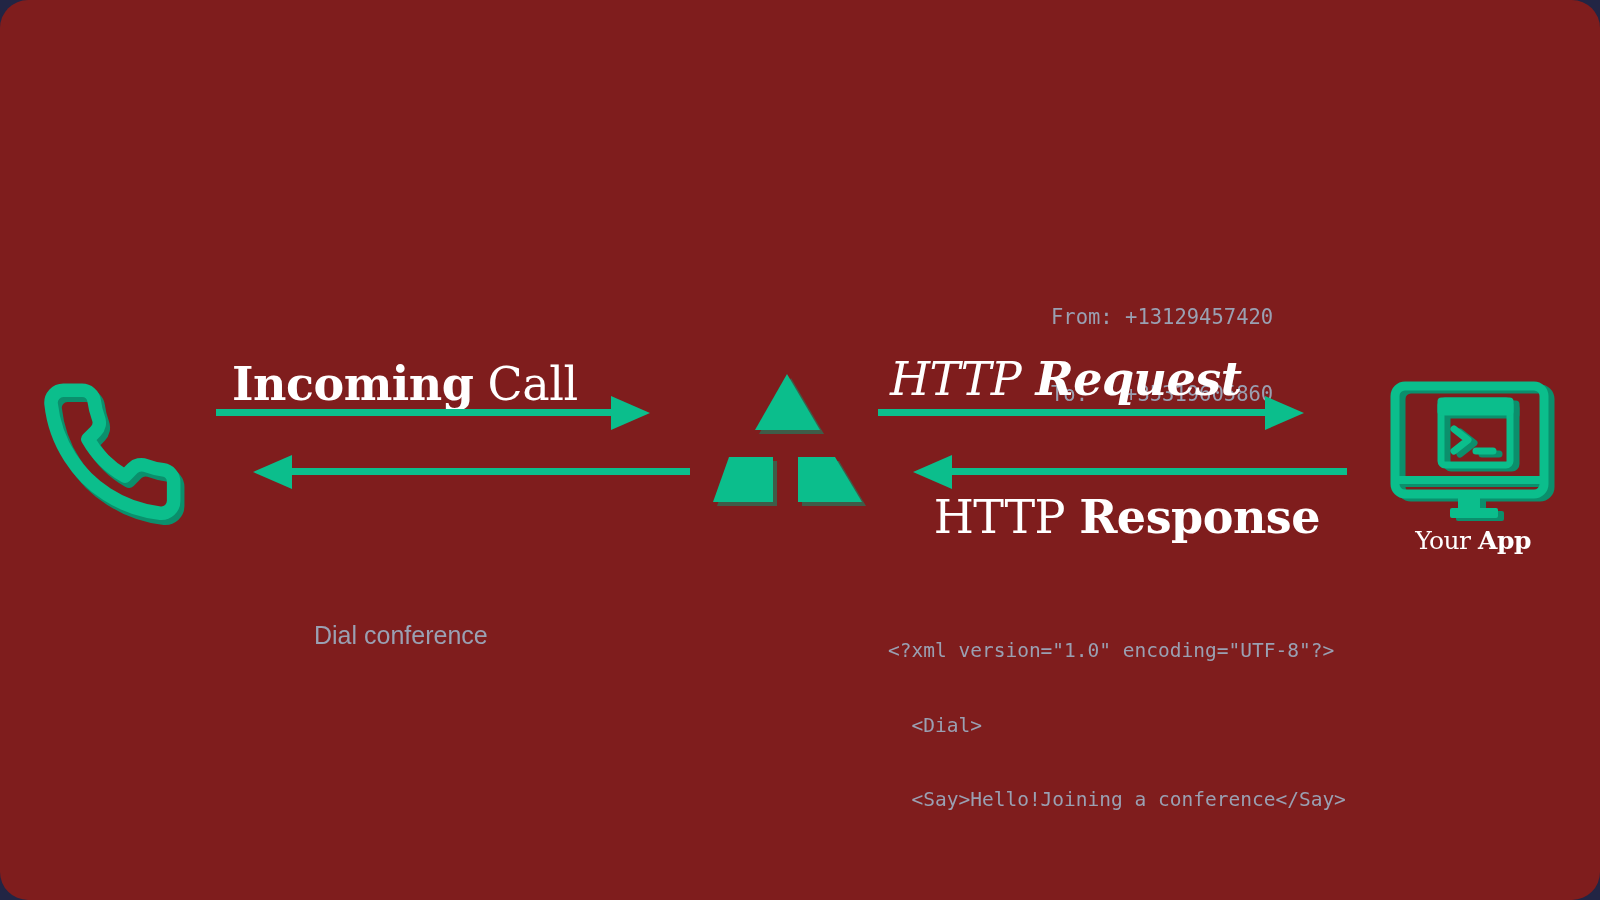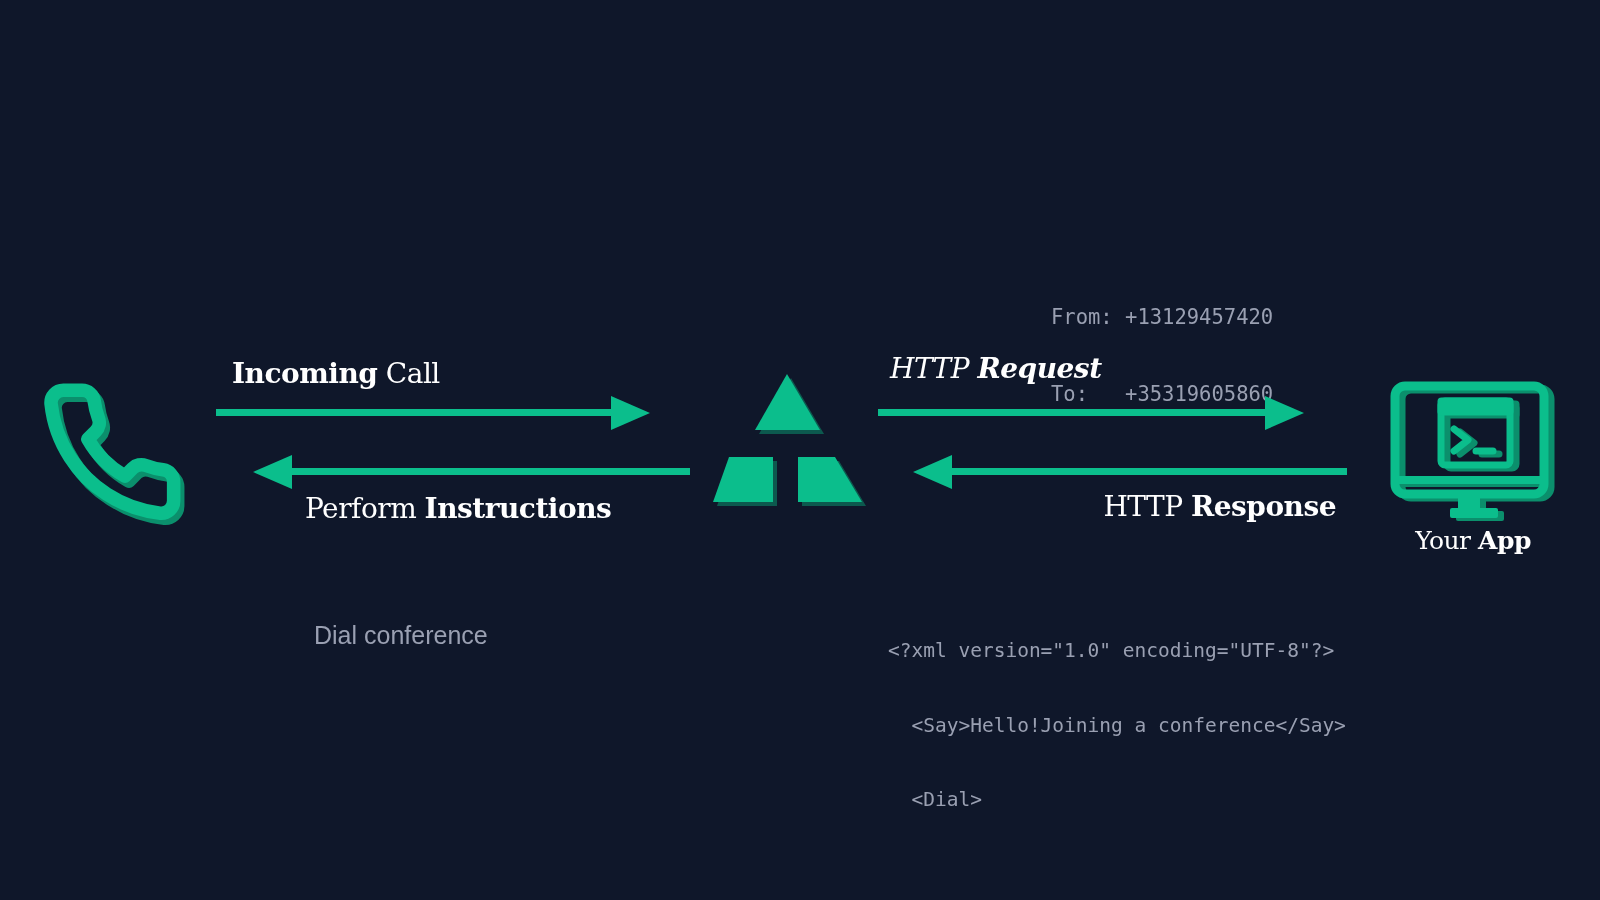--- a/index.html
+++ b/index.html
@@ -1,29 +1,30 @@
 <!DOCTYPE html>
 <html><head>
 <meta charset="utf-8">
 <style>
   html,body{margin:0;padding:0;background:#222544;}
   #stage{
-    position:relative;width:1600px;height:900px;background:#0f172a;overflow:hidden;
+    position:relative;width:1600px;height:900px;background:#7f1d1d;overflow:hidden;
     font-family:"DejaVu Serif","Liberation Serif",serif;
+    border-radius:28px;
   }
   
   .flow-label{
-    position:absolute;color:#ffffff;font-size:28px;white-space:pre;
+    position:absolute;color:#ffffff;font-size:46px;white-space:pre;
     font-family:"DejaVu Serif","Liberation Serif",serif;letter-spacing:-0.5px;
   }
   .flow-label b{font-weight:700;}
   #label-incoming{left:232px;top:357px;}
   #label-request{left:890px;top:352px;font-style:italic;}
   #label-perform{left:305px;top:492px;}
-  #label-response{right:264px;top:490px;}
+  #label-response{right:280px;top:490px;}
   #label-app{left:1392px;top:526px;width:162px;text-align:center;font-size:25px;}
   
   .shaft{position:absolute;height:7px;background:#0BBE8C;}
   .head{position:absolute;width:0;height:0;border-top:17px solid transparent;border-bottom:17px solid transparent;}
   .head-right{border-left:39px solid #0BBE8C;}
   .head-left{border-right:39px solid #0BBE8C;}
   #arrow1-shaft{left:216px;top:409px;width:396px;}
   #arrow1-head{left:611px;top:396px;}
   #arrow2-shaft{left:878px;top:409px;width:388px;}
   #arrow2-head{left:1265px;top:396px;}
@@ -68,21 +69,20 @@
   <div class="flow-label" id="label-incoming"><b>Incoming</b><span> Call</span></div>
   <div class="shaft" id="arrow1-shaft"></div>
   <div class="head head-right" id="arrow1-head"></div>
 
   <div class="flow-label" id="label-request"><span>HTTP </span><b>Request</b></div>
   <div class="shaft" id="arrow2-shaft"></div>
   <div class="head head-right" id="arrow2-head"></div>
 
   <div class="head head-left" id="arrow3-head"></div>
   <div class="shaft" id="arrow3-shaft"></div>
-  <div class="flow-label" id="label-perform"><span>Perform </span><b>Instructions</b></div>
 
   <div class="head head-left" id="arrow4-head"></div>
   <div class="shaft" id="arrow4-shaft"></div>
   <div class="flow-label" id="label-response"><span>HTTP </span><b>Response</b></div>
 
   <svg id="platform-logo" class="icon" width="156" height="130" viewBox="0 0 156 130">
     <polygon points="77,0 45,56 110,56" fill="#0BBE8C"></polygon>
     <polygon points="19,83 63,83 63,128 3,128" fill="#0BBE8C"></polygon>
     <polygon points="88,83 125,83 152,128 88,128" fill="#0BBE8C"></polygon>
   </svg>
@@ -98,20 +98,20 @@
       <polyline points="64,48 78,59 64,70" stroke="#0BBE8C" stroke-width="7" stroke-linecap="round" stroke-linejoin="round"></polyline>
       <line x1="86" y1="70" x2="103" y2="70" stroke="#0BBE8C" stroke-width="7" stroke-linecap="round"></line>
     </g>
   </svg>
   <div class="flow-label" id="label-app"><span>Your </span><b>App</b></div>
 
   <div class="sans" id="action-text">Dial conference</div>
 
   <div id="xml-code" class="mono">
     <div class="code-line">&lt;?xml version="1.0" encoding="UTF-8"?&gt;</div>
+    <div class="code-line">  &lt;Dial&gt;</div>
     <div class="code-line">  &lt;Say&gt;Hello!Joining a conference&lt;/Say&gt;</div>
-    <div class="code-line">  &lt;Dial&gt;</div>
     
     
     
   </div>
 
 </div>
 
 </body></html>

